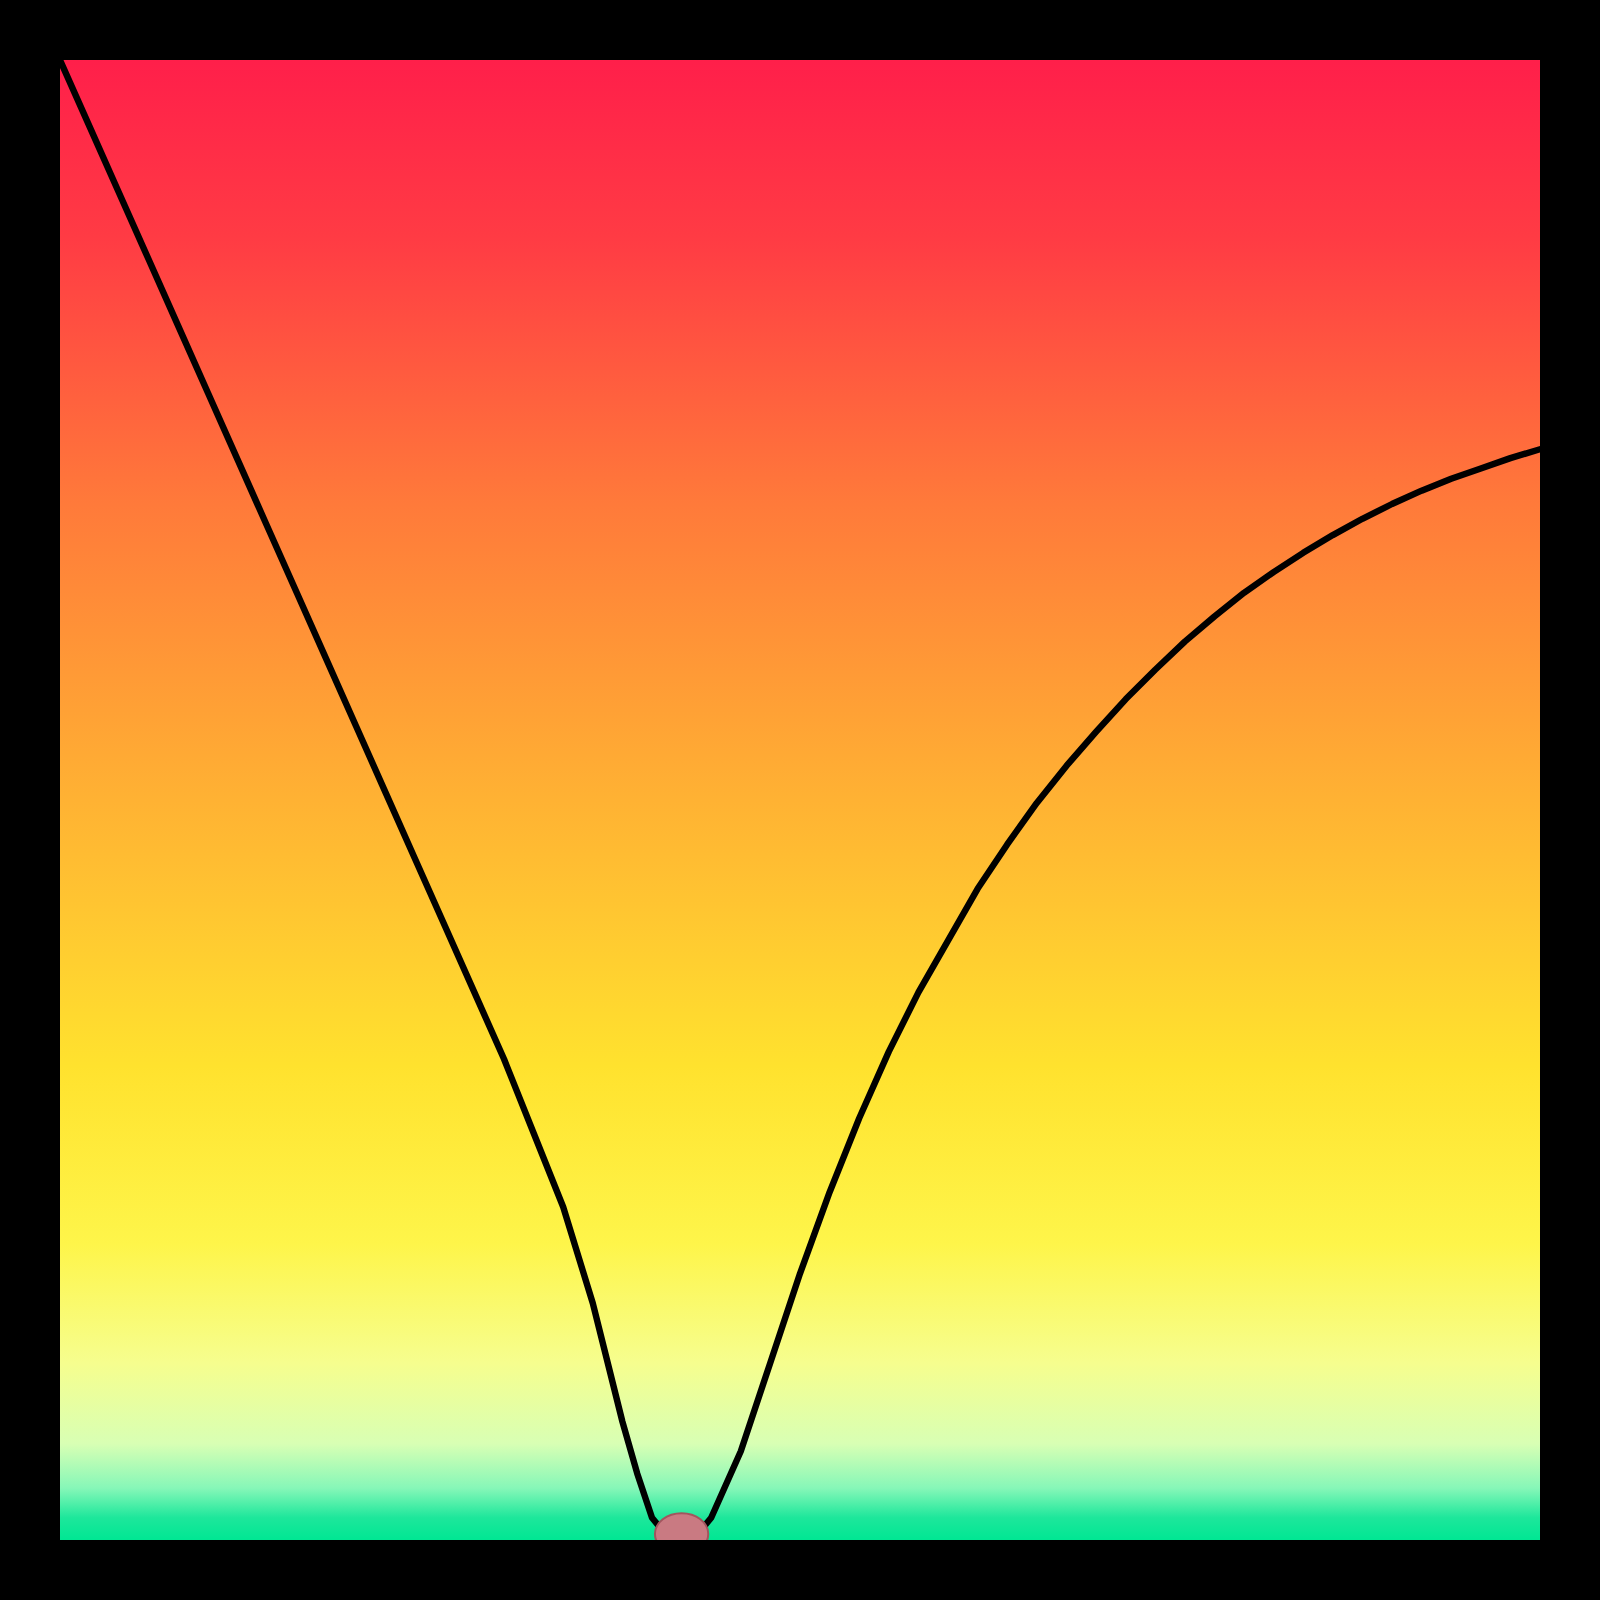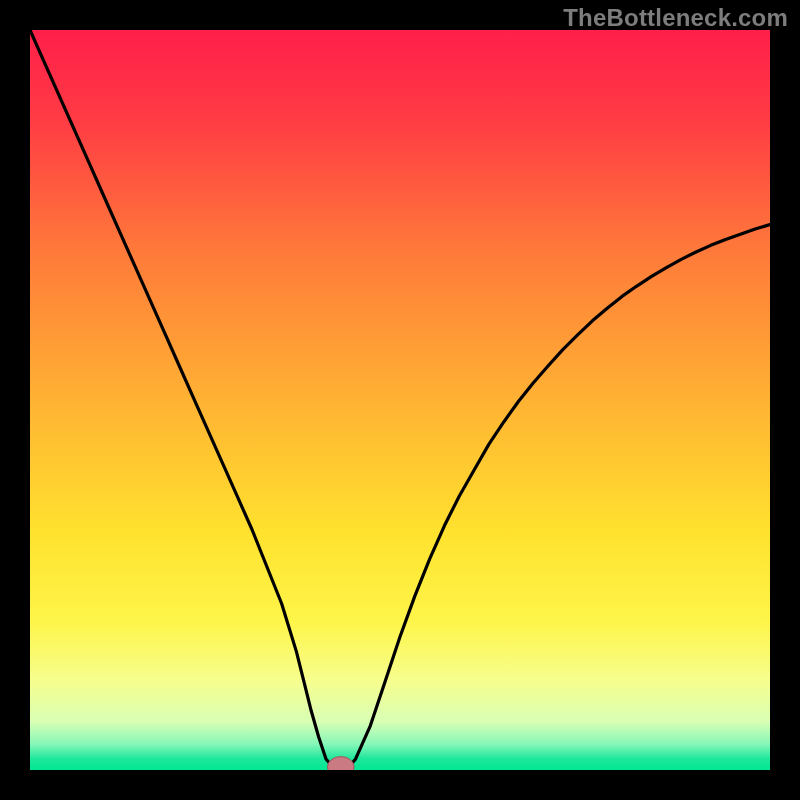--- a/index.html
+++ b/index.html
@@ -38,21 +38,20 @@
     font-weight: 600;
     color: #7d7d7d;
     letter-spacing: 0.2px;
     user-select: none;
   }
 </style>
 </head>
 <body>
 
 <div class="frame">
-  <div class="watermark">TheBottleneck.com</div>
   <div class="plot">
     <svg id="chart-svg" viewBox="0 0 740 740" preserveAspectRatio="none">
       <defs>
         <linearGradient id="bg-grad" x1="0" y1="0" x2="0" y2="1">
             <stop offset="0%" stop-color="#ff1f4a"></stop>
             <stop offset="12%" stop-color="#ff3b44"></stop>
             <stop offset="30%" stop-color="#ff7a3a"></stop>
             <stop offset="50%" stop-color="#ffb233"></stop>
             <stop offset="68%" stop-color="#ffe22e"></stop>
             <stop offset="80%" stop-color="#fef54a"></stop>

